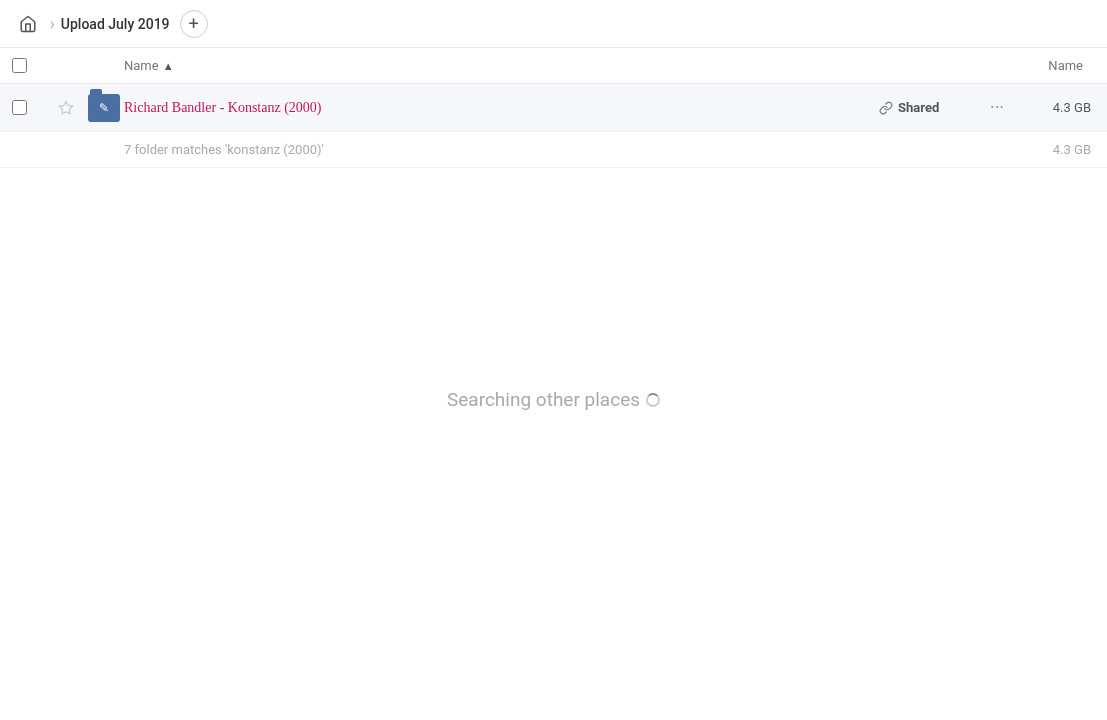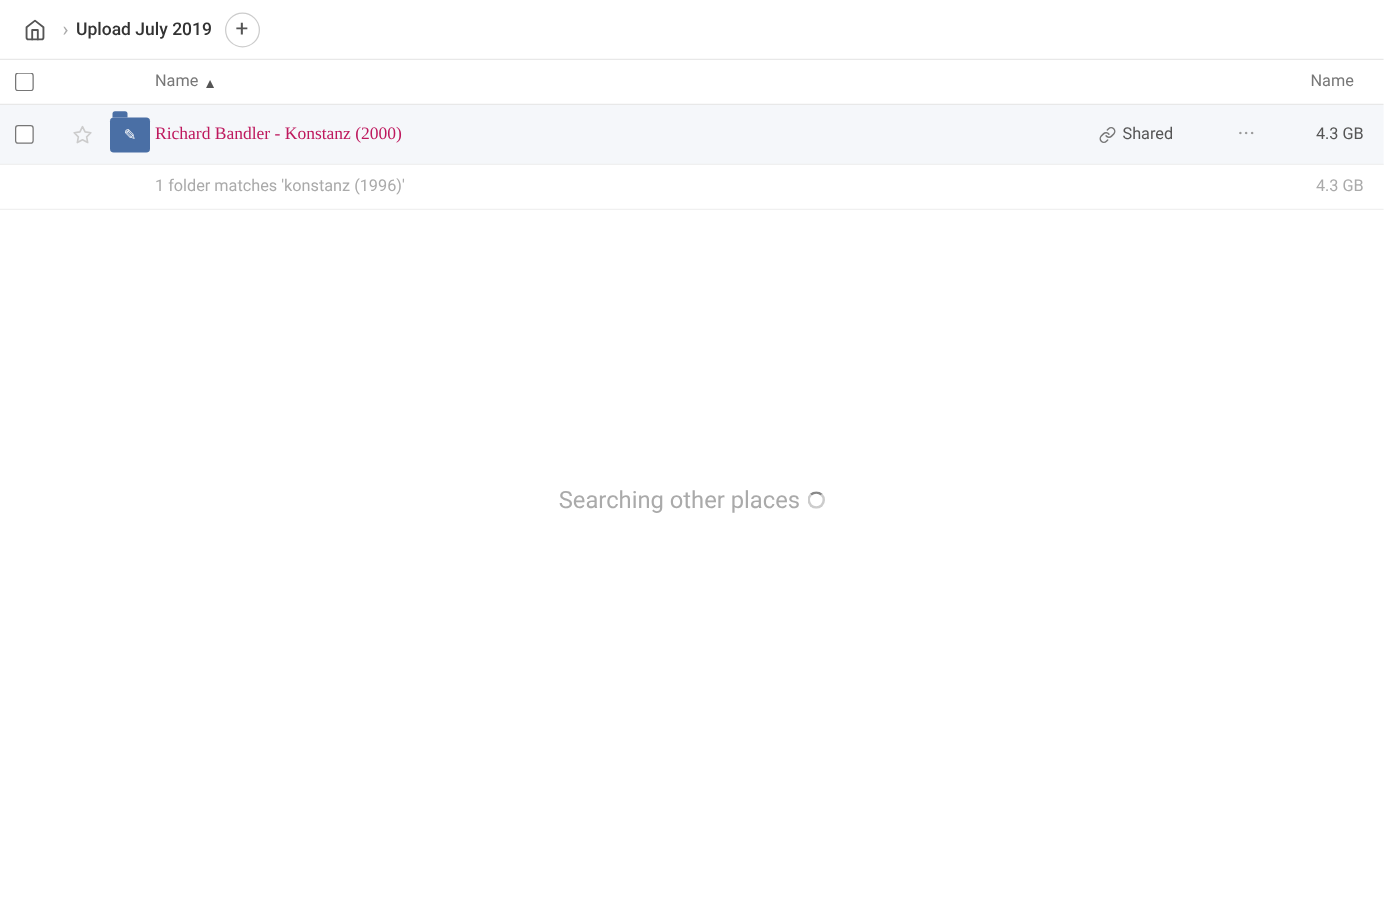--- a/index.html
+++ b/index.html
@@ -161,20 +161,21 @@
       font-family: Liberation Serif, serif;
     }
 
     .row-shared {
       display: flex;
       align-items: center;
       gap: 5px;
       color: #555;
       font-size: 13px;
       width: 100px;
+      font-weight: bold;
     }
 
     .row-actions {
       width: 36px;
       display: flex;
       align-items: center;
       justify-content: center;
       color: #999;
       font-size: 18px;
       cursor: pointer;
@@ -280,20 +281,20 @@
       <path d="M10 13a5 5 0 0 0 7.54.54l3-3a5 5 0 0 0-7.07-7.07l-1.72 1.71"></path>
       <path d="M14 11a5 5 0 0 0-7.54-.54l-3 3a5 5 0 0 0 7.07 7.07l1.71-1.71"></path>
     </svg>
     <span>Shared</span>
   </div>
   <div class="row-actions">···</div>
   <div class="row-size">4.3 GB</div>
 </div>
 
 <div class="result-info-row">
-  <span class="result-info-text">1 folder matches 'konstanz (1996)'</span>
+  <span class="result-info-text">7 folder matches 'konstanz (2000)'</span>
   <span class="result-info-size">4.3 GB</span>
 </div>
 
 <div class="searching-area">
   <span class="searching-text">Searching other places</span>
   <div class="searching-spinner"></div>
 </div>
 
 </body></html>

